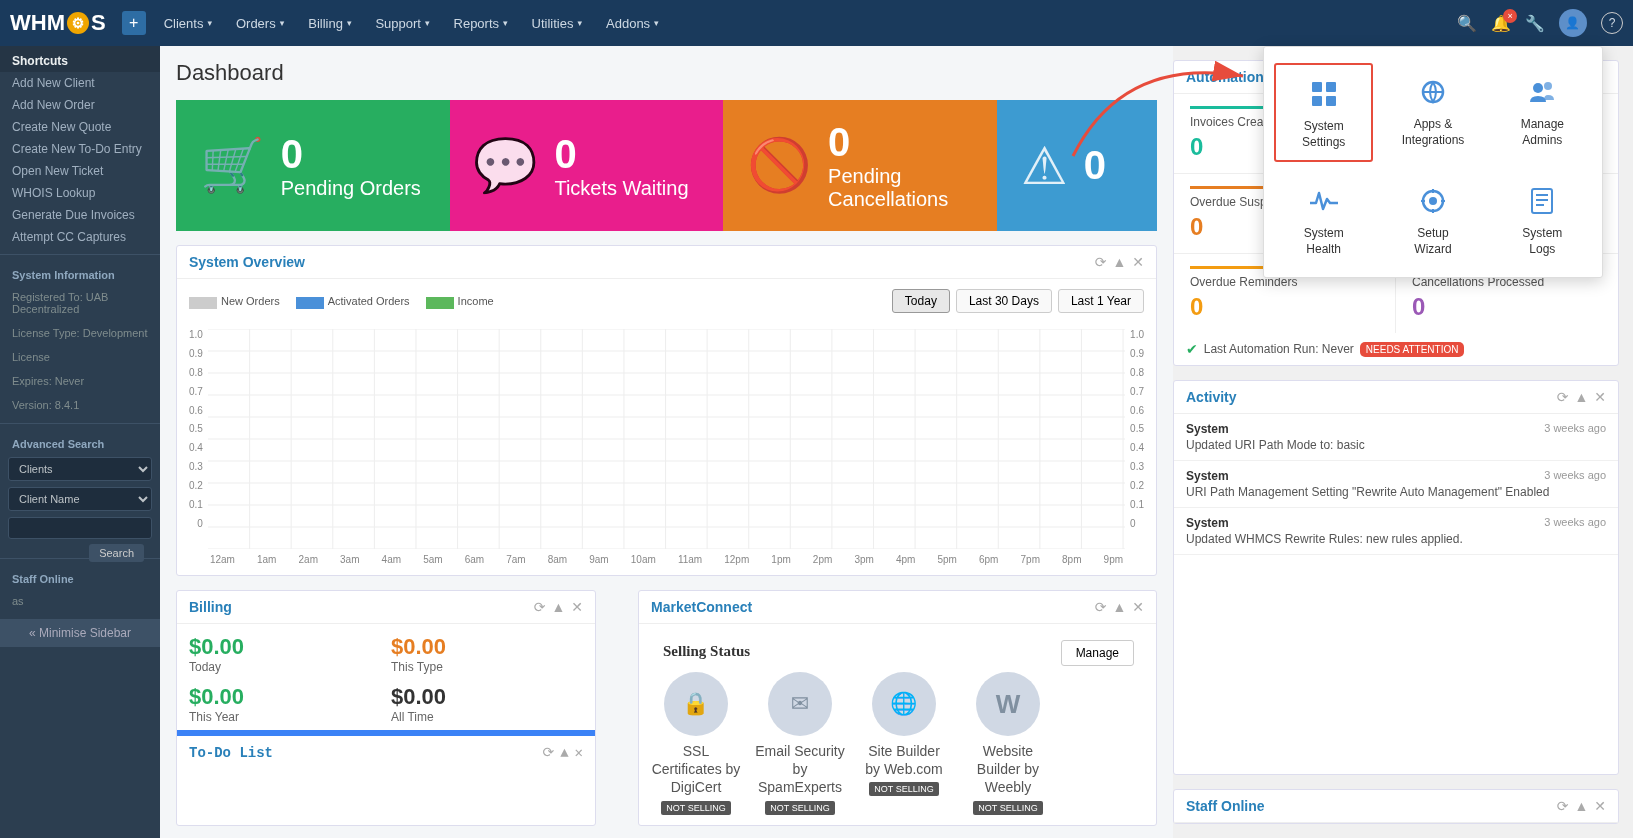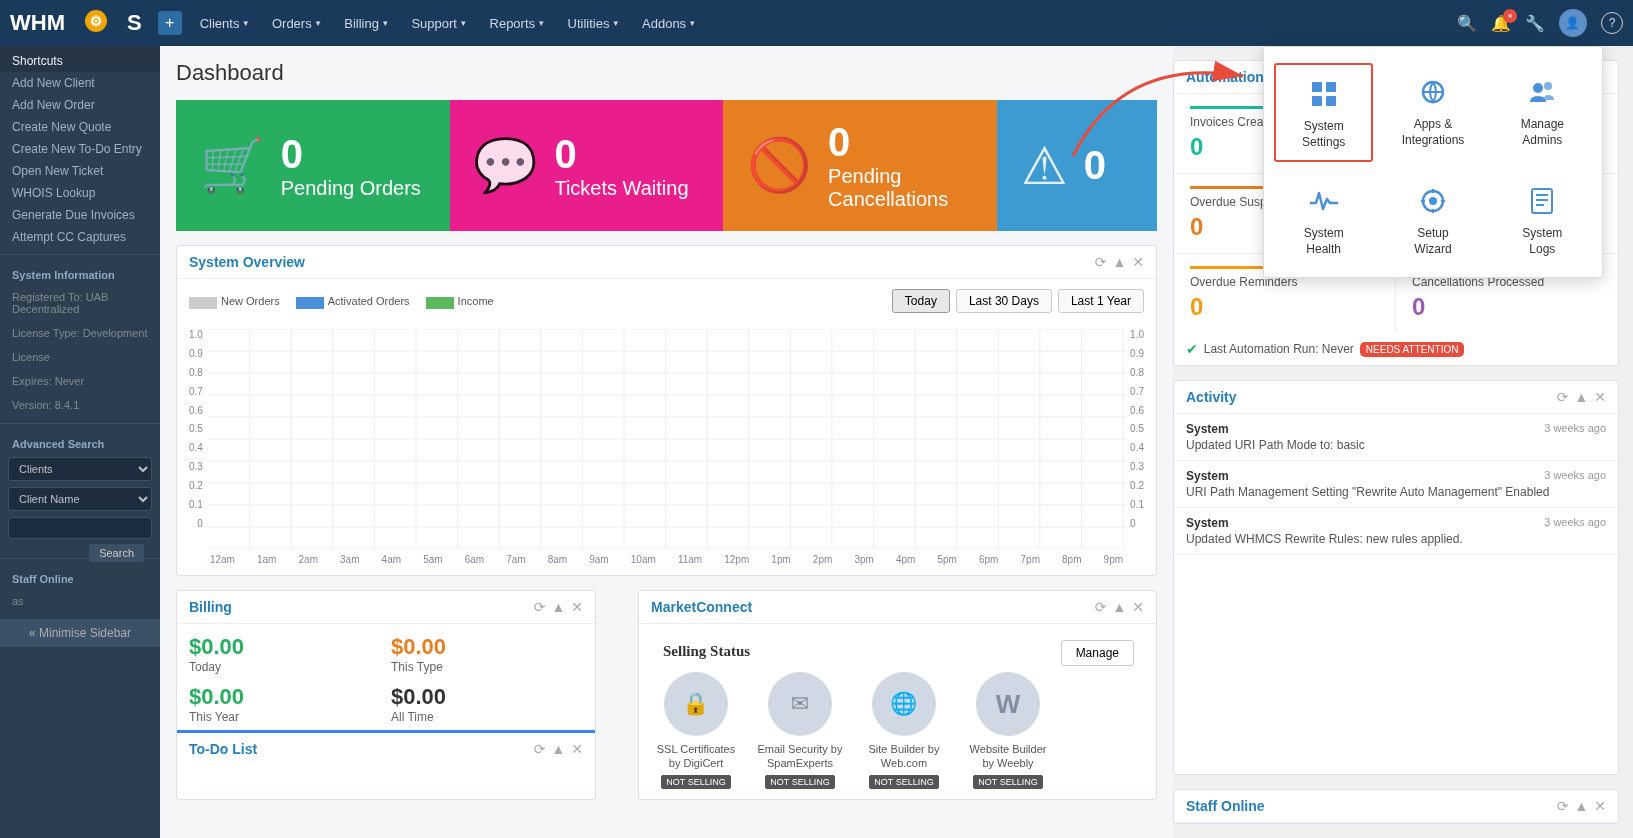--- a/index.html
+++ b/index.html
@@ -15,21 +15,22 @@
       color: #fff;
       position: relative;
       z-index: 100;
     }
     .top-nav .logo {
       font-size: 22px;
       font-weight: bold;
       color: #fff;
       margin-right: 16px;
       display: flex;
-      gap: 20px;
+      align-items: center;
+      gap: 2px;
     }
     .logo-gear {
       display: inline-block;
       width: 22px; height: 22px;
       background: #f0a500;
       border-radius: 50%;
       position: relative;
       font-size: 14px;
       text-align: center;
       line-height: 22px;
@@ -103,21 +104,21 @@
       width: 160px;
       min-width: 160px;
       background: #2c3e50;
       color: #bdc3c7;
       overflow-y: auto;
       font-size: 12px;
     }
     .sidebar-section {
       padding: 8px 12px 4px;
       color: #ecf0f1;
-      font-weight: normal;
+      font-weight: bold;
       font-size: 12px;
       background: #253545;
     }
     .sidebar-link {
       display: block;
       padding: 4px 12px;
       color: #a0b0c0;
       cursor: pointer;
       text-decoration: none;
     }
@@ -288,21 +289,21 @@
     .selling-item { text-align: center; width: 90px; }
     .selling-icon {
       width: 64px; height: 64px;
       border-radius: 50%;
       background: #d0d8e4;
       margin: 0 auto 6px;
       display: flex; align-items: center; justify-content: center;
       font-size: 22px;
       color: #8090a0;
     }
-    .selling-label { font-size: 11px; color: #555; line-height: 1.3; }
+    .selling-label { font-size: 14px; color: #555; line-height: 1.3; }
     .not-selling-badge {
       background: #555;
       color: #fff;
       font-size: 9px;
       padding: 2px 5px;
       border-radius: 2px;
       margin-top: 4px;
       display: inline-block;
     }
     .manage-btn {
@@ -795,21 +796,21 @@
           </div>
           <div class="billing-cell">
             <div class="billing-amount-green">$0.00</div>
             <div class="billing-period">This Year</div>
           </div>
           <div class="billing-cell">
             <div class="billing-amount-black">$0.00</div>
             <div class="billing-period">All Time</div>
           </div>
         </div>
-        <div class="widget-header" style="border-top:3px solid #3b82f6;border-bottom:none;">
+        <div class="widget-header" style="border-top:6px solid #3b82f6;border-bottom:none;font-family:Liberation Mono, monospace;">
           <span class="widget-title">To-Do List</span>
           <span class="widget-ctrl">⟳</span>
           <span class="widget-ctrl">▲</span>
           <span class="widget-ctrl">✕</span>
         </div>
       </div>
 
       <div class="widget market-widget">
         <div class="widget-header">
           <span class="widget-title">MarketConnect</span>

